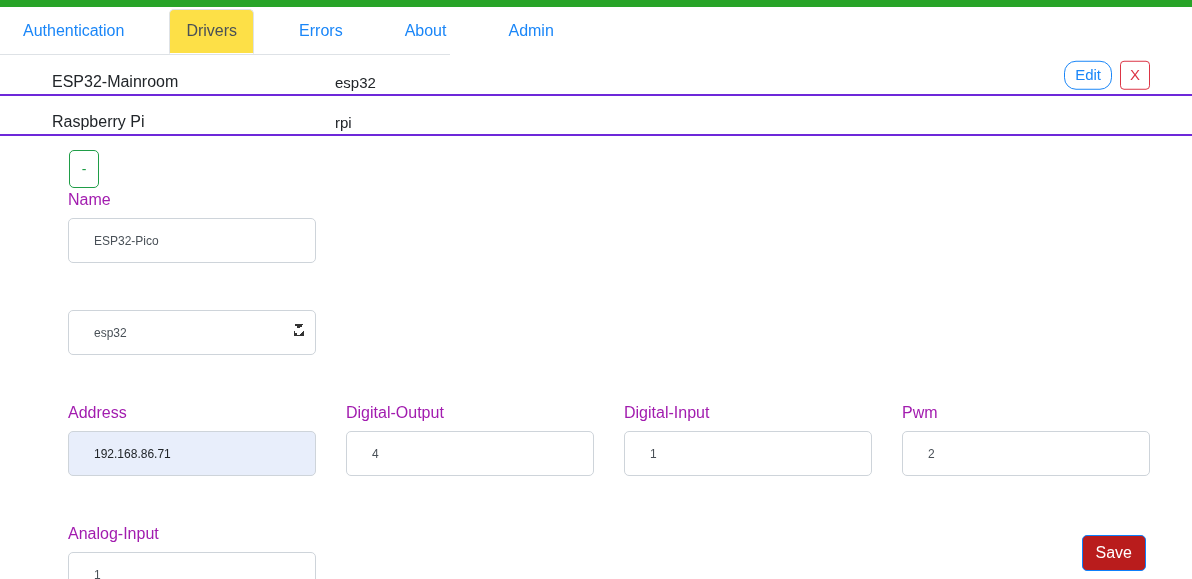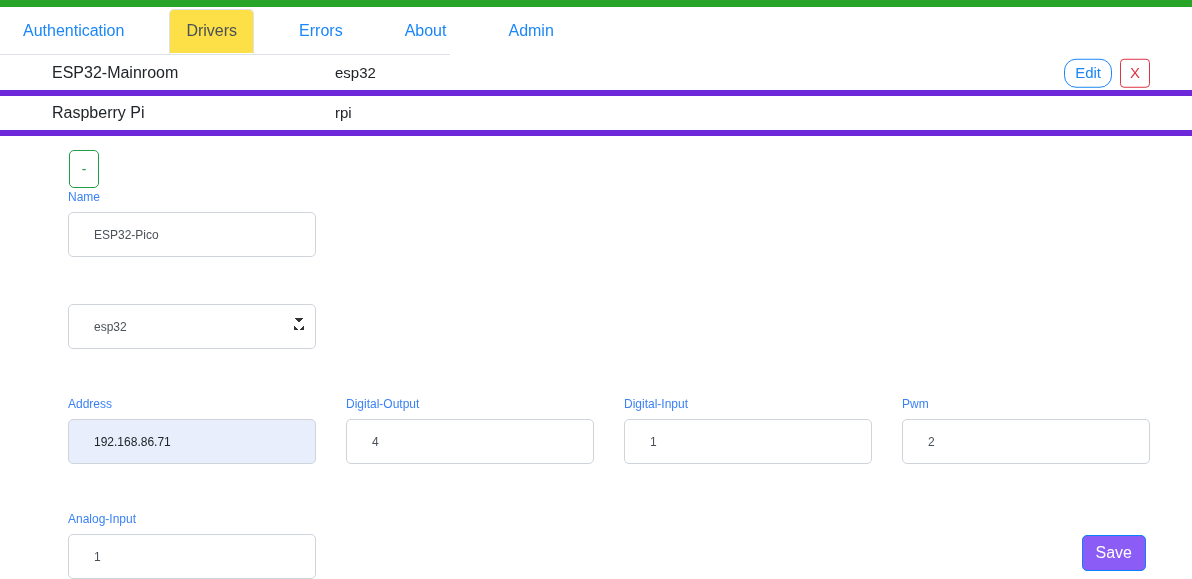--- a/index.html
+++ b/index.html
@@ -66,24 +66,24 @@
   
   .driver-list {
     position: absolute;
     top: 56px;
     left: 0;
     width: 1192px;
   }
   .driver-row {
     position: relative;
     display: flex;
-    align-items: center;
+    align-items: flex-end;
     height: 40px;
     padding: 0 16px 0 52px;
-    border-bottom: 6px solid #6d28d9;
+    border-bottom: 2px solid #6d28d9;
   }
   .driver-row .col-name {
     width: 283px;
     font-size: 16px;
     color: #212529;
     overflow: hidden;
     white-space: nowrap;
   }
   .driver-row .col-type {
     flex: 0 0 auto;
@@ -154,22 +154,22 @@
     padding-left: 68px;
     padding-right: 46px;
   }
   .field {
     width: 248px;
     flex: 0 0 auto;
     margin-bottom: 0;
   }
   .field-label {
     display: block;
-    font-size: 12px;
-    color: #3b82f6;
+    font-size: 16px;
+    color: #a21caf;
     line-height: 1.5;
     margin: 0 0 6px 0;
   }
   .form-control {
     display: block;
     width: 100%;
     height: 45px;
     padding: 5px 25px;
     font-size: 12px;
     font-family: "Liberation Sans", sans-serif;
@@ -219,21 +219,21 @@
   .save-footer {
     position: absolute;
     top: 535px;
     right: 46px;
   }
   .btn-primary {
     font-family: "Liberation Sans", sans-serif;
     font-size: 16px;
     line-height: 1.5;
     color: #ffffff;
-    background: #8b5cf6;
+    background: #b91c1c;
     border: 1px solid #0d80fc;
     border-radius: 5px;
     padding: 5px 13px;
     cursor: pointer;
   }
 </style>
 </head>
 <body>
 
 <div class="top-accent"></div>

